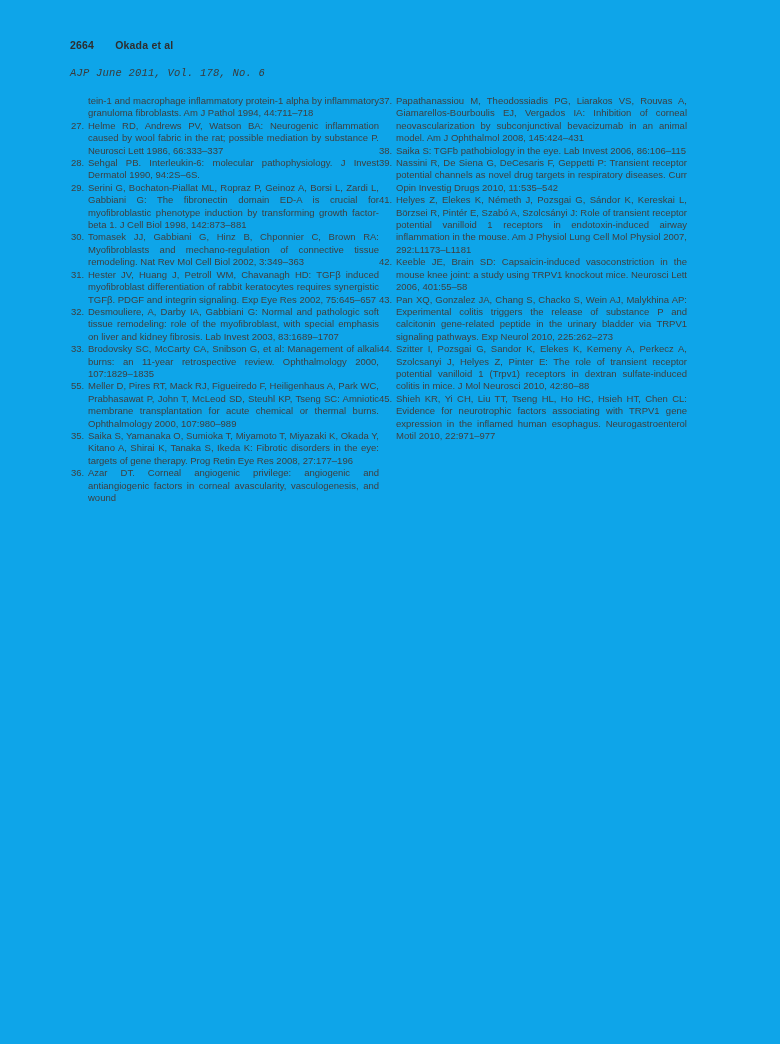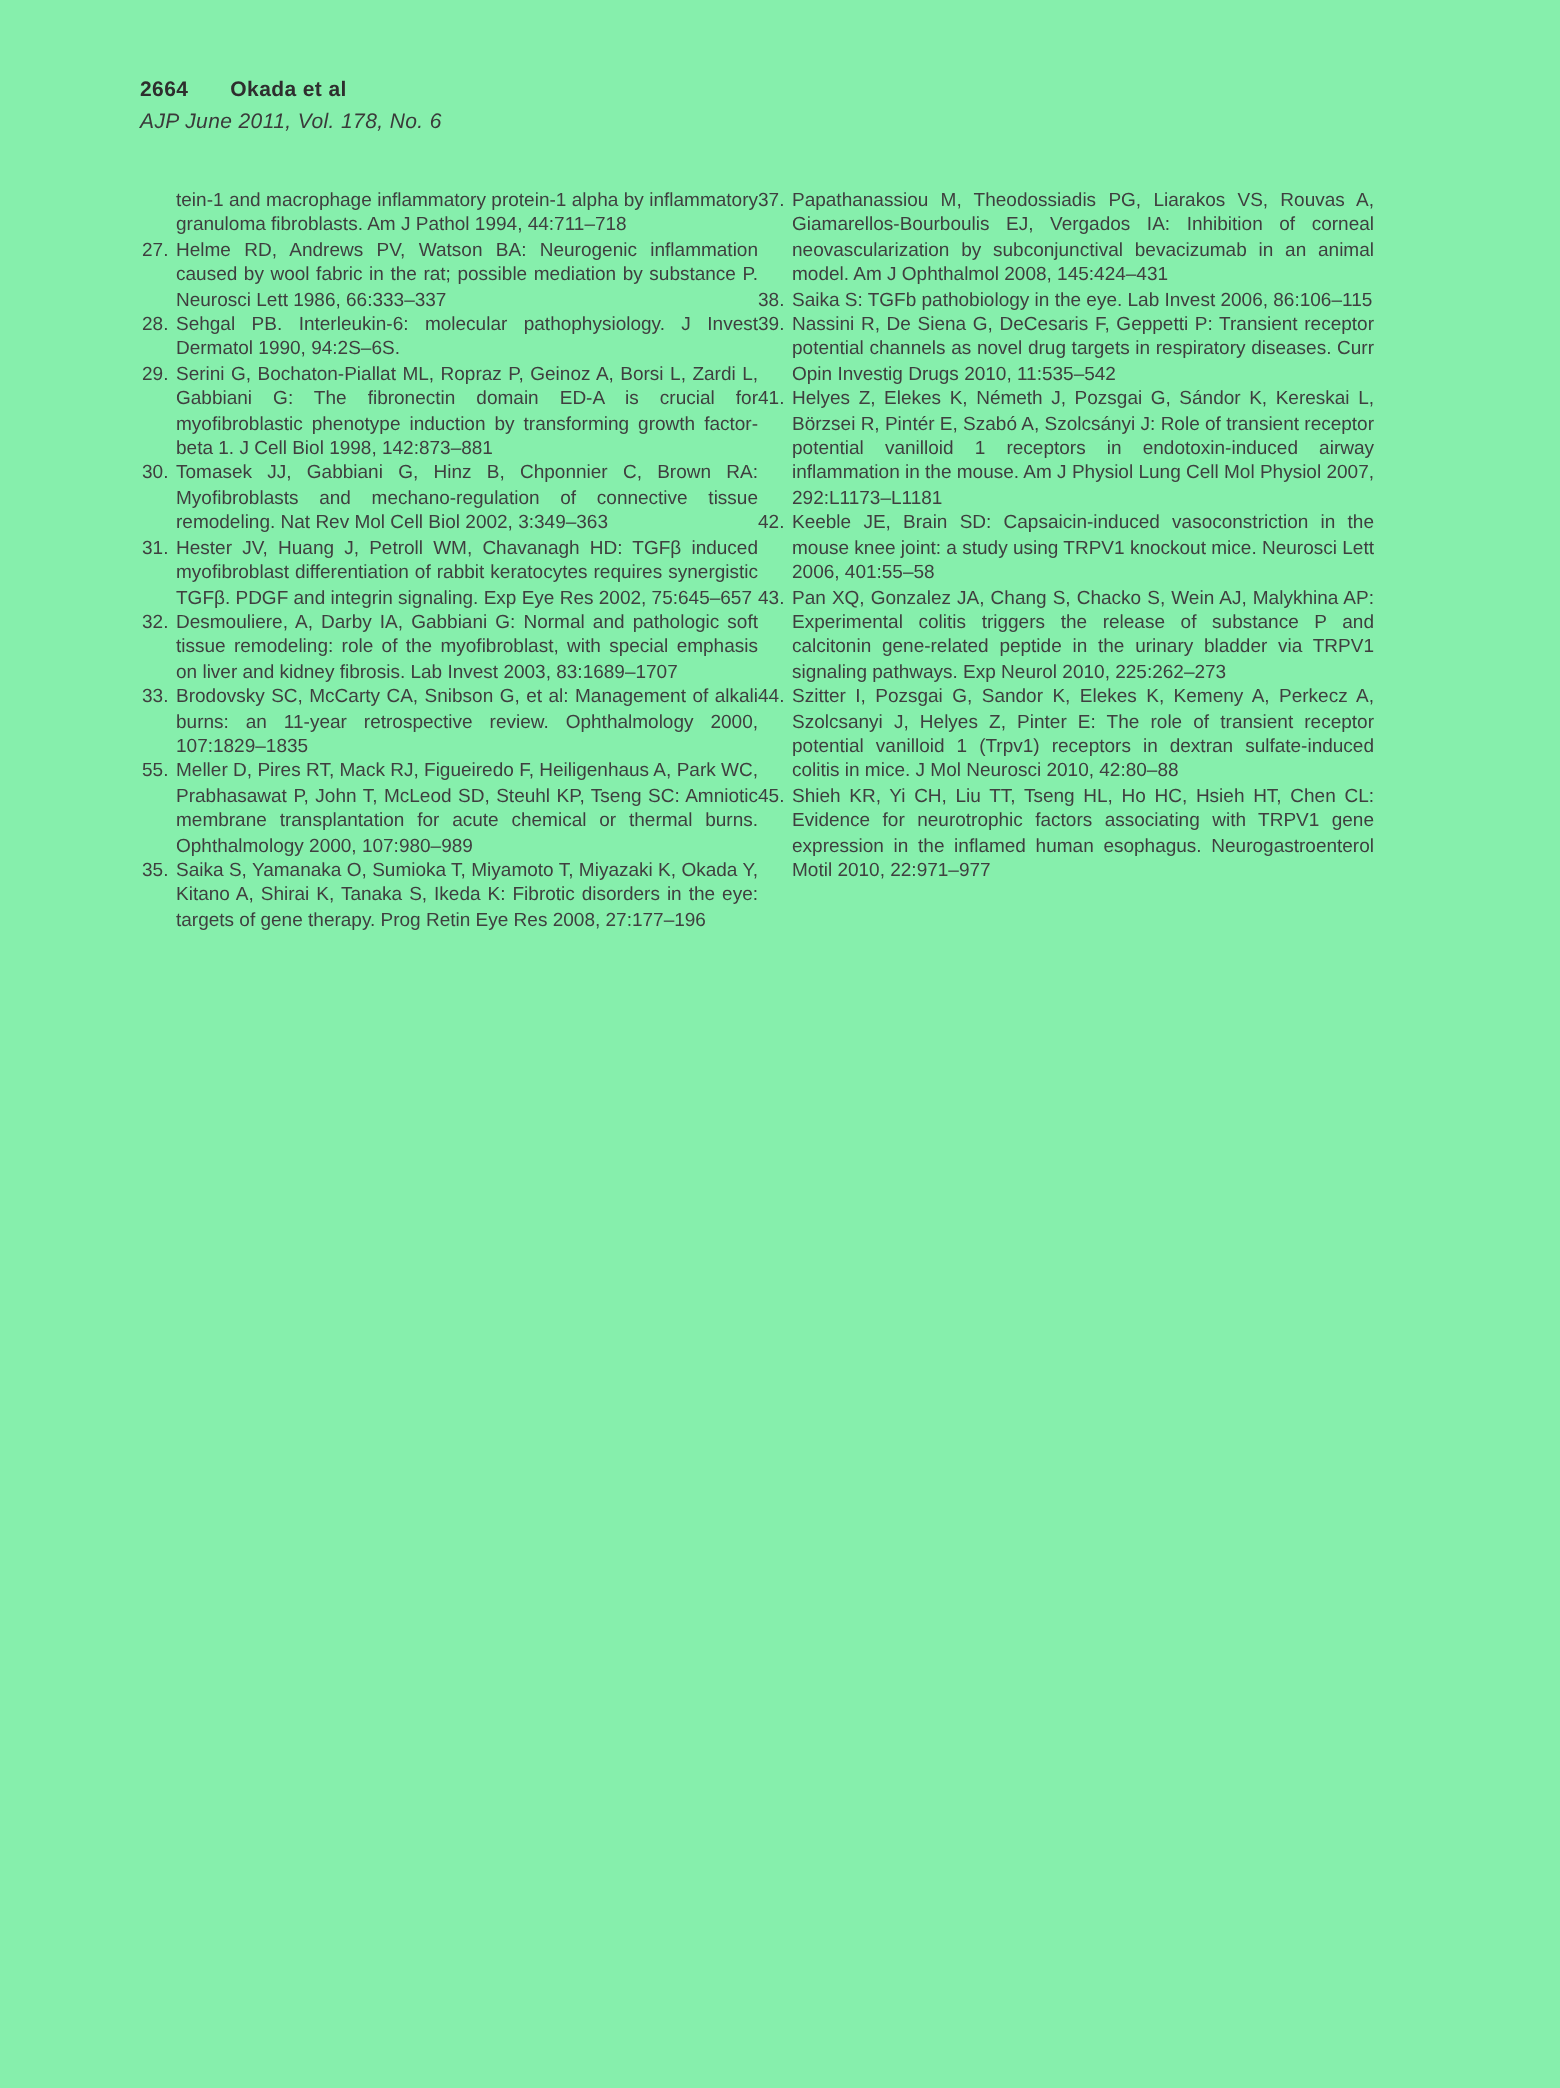--- a/index.html
+++ b/index.html
@@ -1,38 +1,38 @@
 <!DOCTYPE html>
 <html><head>
 <meta charset="utf-8">
 <style>
   html, body { margin: 0; padding: 0; background: #ffffff; }
   .page {
     position: relative;
     width: 780px;
     height: 1044px;
-    background: #86efac;
+    background: #0ea5e9;
     font-family: "Liberation Sans", sans-serif;
     color: #3f3f3f;
     overflow: hidden;
   }
   .header { position: absolute; left: 70px; top: 39px; }
   .header-line1 {
     font-size: 10.5px;
     font-weight: bold;
     color: #2e2e2e;
     letter-spacing: 0.2px;
   }
   .header-line1 .page-num { margin-right: 21px; }
   .header-line2 {
-    font-family: Liberation Sans, sans-serif;
+    font-family: Liberation Mono, monospace;
     font-style: italic;
     font-size: 10.5px;
     color: #3a3a3a;
-    margin-top: 4px;
+    margin-top: 16px;
     letter-spacing: 0.2px;
   }
   .columns {
     position: absolute;
     left: 71px;
     top: 95px;
     width: 639px;
     display: flex;
   }
   .col {
@@ -64,20 +64,21 @@
       <div>
           <p class="ref"><span class="ref-num">27.</span><span>Helme RD, Andrews PV, Watson BA: Neurogenic inflammation caused by wool fabric in the rat; possible mediation by substance P. Neurosci Lett 1986, 66:333–337</span></p>
           <p class="ref"><span class="ref-num">28.</span><span>Sehgal PB. Interleukin-6: molecular pathophysiology. J Invest Dermatol 1990, 94:2S–6S.</span></p>
           <p class="ref"><span class="ref-num">29.</span><span>Serini G, Bochaton-Piallat ML, Ropraz P, Geinoz A, Borsi L, Zardi L, Gabbiani G: The fibronectin domain ED-A is crucial for myofibroblastic phenotype induction by transforming growth factor-beta 1. J Cell Biol 1998, 142:873–881</span></p>
           <p class="ref"><span class="ref-num">30.</span><span>Tomasek JJ, Gabbiani G, Hinz B, Chponnier C, Brown RA: Myofibroblasts and mechano-regulation of connective tissue remodeling. Nat Rev Mol Cell Biol 2002, 3:349–363</span></p>
           <p class="ref"><span class="ref-num">31.</span><span>Hester JV, Huang J, Petroll WM, Chavanagh HD: TGFβ induced myofibroblast differentiation of rabbit keratocytes requires synergistic TGFβ. PDGF and integrin signaling. Exp Eye Res 2002, 75:645–657</span></p>
           <p class="ref"><span class="ref-num">32.</span><span>Desmouliere, A, Darby IA, Gabbiani G: Normal and pathologic soft tissue remodeling: role of the myofibroblast, with special emphasis on liver and kidney fibrosis. Lab Invest 2003, 83:1689–1707</span></p>
           <p class="ref"><span class="ref-num">33.</span><span>Brodovsky SC, McCarty CA, Snibson G, et al: Management of alkali burns: an 11-year retrospective review. Ophthalmology 2000, 107:1829–1835</span></p>
           <p class="ref"><span class="ref-num">55.</span><span>Meller D, Pires RT, Mack RJ, Figueiredo F, Heiligenhaus A, Park WC, Prabhasawat P, John T, McLeod SD, Steuhl KP, Tseng SC: Amniotic membrane transplantation for acute chemical or thermal burns. Ophthalmology 2000, 107:980–989</span></p>
           <p class="ref"><span class="ref-num">35.</span><span>Saika S, Yamanaka O, Sumioka T, Miyamoto T, Miyazaki K, Okada Y, Kitano A, Shirai K, Tanaka S, Ikeda K: Fibrotic disorders in the eye: targets of gene therapy. Prog Retin Eye Res 2008, 27:177–196</span></p>
+          <p class="ref"><span class="ref-num">36.</span><span>Azar DT. Corneal angiogenic privilege: angiogenic and antiangiogenic factors in corneal avascularity, vasculogenesis, and wound</span></p>
         </div>
     </div>
     <div class="col">
       <div>
           <p class="ref"><span class="ref-num">37.</span><span>Papathanassiou M, Theodossiadis PG, Liarakos VS, Rouvas A, Giamarellos-Bourboulis EJ, Vergados IA: Inhibition of corneal neovascularization by subconjunctival bevacizumab in an animal model. Am J Ophthalmol 2008, 145:424–431</span></p>
           <p class="ref"><span class="ref-num">38.</span><span>Saika S: TGFb pathobiology in the eye. Lab Invest 2006, 86:106–115</span></p>
           <p class="ref"><span class="ref-num">39.</span><span>Nassini R, De Siena G, DeCesaris F, Geppetti P: Transient receptor potential channels as novel drug targets in respiratory diseases. Curr Opin Investig Drugs 2010, 11:535–542</span></p>
           <p class="ref"><span class="ref-num">41.</span><span>Helyes Z, Elekes K, Németh J, Pozsgai G, Sándor K, Kereskai L, Börzsei R, Pintér E, Szabó A, Szolcsányi J: Role of transient receptor potential vanilloid 1 receptors in endotoxin-induced airway inflammation in the mouse. Am J Physiol Lung Cell Mol Physiol 2007, 292:L1173–L1181</span></p>
           <p class="ref"><span class="ref-num">42.</span><span>Keeble JE, Brain SD: Capsaicin-induced vasoconstriction in the mouse knee joint: a study using TRPV1 knockout mice. Neurosci Lett 2006, 401:55–58</span></p>
           <p class="ref"><span class="ref-num">43.</span><span>Pan XQ, Gonzalez JA, Chang S, Chacko S, Wein AJ, Malykhina AP: Experimental colitis triggers the release of substance P and calcitonin gene-related peptide in the urinary bladder via TRPV1 signaling pathways. Exp Neurol 2010, 225:262–273</span></p>

